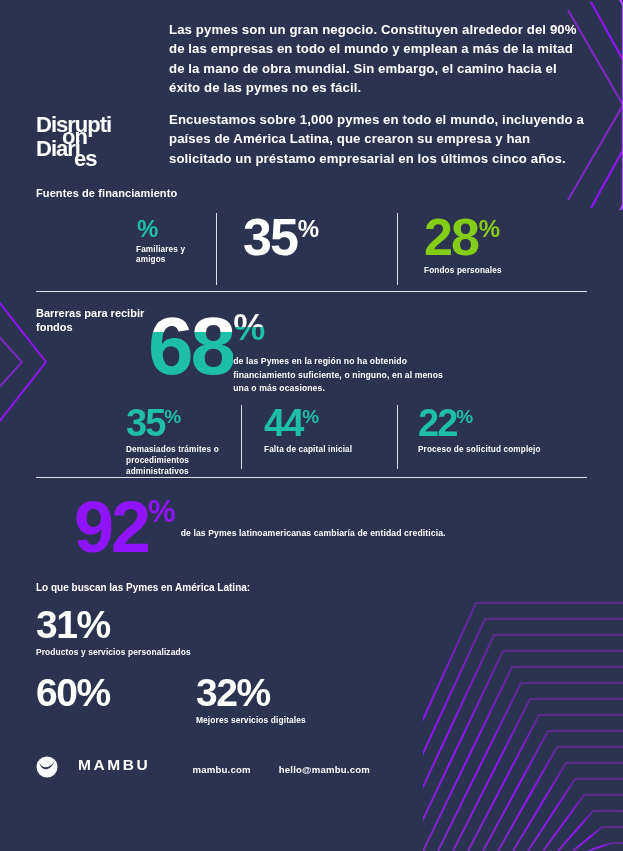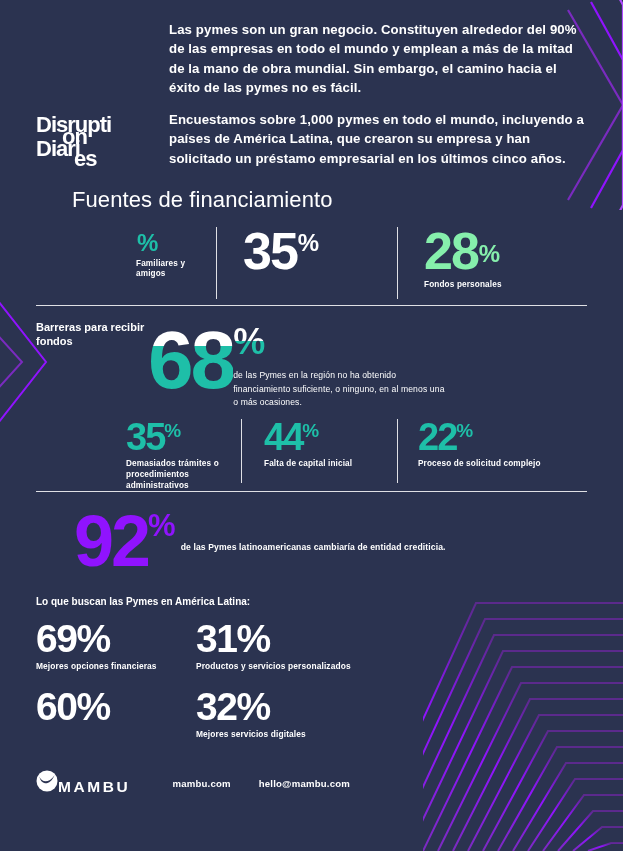--- a/index.html
+++ b/index.html
@@ -29,22 +29,22 @@
   .logo-box svg { display:block; }
   .header-text { flex:1; padding-top:2px; }
   .header-text p {
     font-size:13.2px; line-height:1.46; font-weight:bold;
     letter-spacing:.1px; color:#ffffff;
   }
   .header-text p.second { margin-top:13px; }
 
   
   .section-title {
-    font-size:22px; font-weight:normal; letter-spacing:.1px;
-    margin-top:19px; margin-bottom:6px;margin-left:36px;
+    font-size:11px; font-weight:bold; letter-spacing:.1px;
+    margin-top:19px; margin-bottom:6px;
   }
 
   .rule { height:1px; background:#ffffff; opacity:.85; margin:0; }
 
   
   .stat-row { display:flex; align-items:flex-start; }
   .stat-cell { position:relative; }
   .vdiv { width:1px; background:#ffffff; opacity:.85; align-self:stretch; }
 
   .big {
@@ -53,21 +53,21 @@
     letter-spacing:-2px;
   }
   .big .pct { letter-spacing:-1px; }
   .caption {
     font-size:8.2px; font-weight:bold; line-height:1.32;
     letter-spacing:.15px; color:#ffffff; margin-top:4px;
   }
 
   .teal  { color:#1ebfa8; }
   .white { color:#ffffff; }
-  .purple{ color:#86efac;align-items:center; }
+  .purple{ color:#84cc16; }
 
   
   #fuentes-row { margin-top:14px; height:72px; }
   #fuentes-row .big { font-size:52px; }
   #fuentes-row .big .pct { font-size:24px; margin-top:5px; margin-left:1px; }
   #fuentes-row .cell-1 { width:180px; padding-left:100px; }
   #fuentes-row .cell-2 { width:180px; padding-left:26px; }
   #fuentes-row .cell-3 { width:180px; padding-left:26px; }
 
   
@@ -85,21 +85,21 @@
     -webkit-text-fill-color:transparent; color:transparent;
   }
   .hero-side { padding-top:4px; }
   .hero-pct {
     font-size:36px; font-weight:bold; line-height:.9; letter-spacing:-1px;
     background:linear-gradient(to bottom, #ffffff 0%, #ffffff 46%, #1ebfa8 46%, #1ebfa8 100%);
     -webkit-background-clip:text; background-clip:text;
     -webkit-text-fill-color:transparent; color:transparent;
   }
   .hero-desc {
-    font-size:8.6px; font-weight:normal; line-height:1.55;
+    font-size:8.6px; font-weight:bold; line-height:1.55;
     margin-top:11px; max-width:215px; letter-spacing:.12px;
   }
 
   #barreras-row { margin-top:10px; height:64px; }
   #barreras-row .big { font-size:38px; }
   #barreras-row .big .pct { font-size:19px; margin-top:3px; }
   #barreras-row .cell-1 { width:205px; padding-left:90px; }
   #barreras-row .cell-2 { width:155px; padding-left:22px; }
   #barreras-row .cell-3 { width:175px; padding-left:20px; }
 
@@ -124,21 +124,21 @@
   #buscan-title { font-size:10px; font-weight:bold; margin-top:22px; }
   .buscan-grid { margin-top:12px; }
   .buscan-line { display:flex; }
   .buscan-cell { width:160px; }
   .buscan-cell .num { font-size:39px; font-weight:bold; line-height:1; letter-spacing:-1.5px; }
   .buscan-cell .cap { font-size:8.4px; font-weight:bold; line-height:1.35; margin-top:3px; letter-spacing:.12px; }
   .buscan-line.second { margin-top:14px; }
 
   
   .footer { display:flex; align-items:center; margin-top:30px; }
-  .footer-logo { display:flex; align-items:flex-end; gap:0; }
+  .footer-logo { display:flex; align-items:flex-start; gap:20px; }
   .footer-logo .wordmark { font-size:15.5px; font-weight:bold; letter-spacing:2.6px; }
   .footer-links { display:flex; gap:28px; margin-left:42px; }
   .footer-links a, .footer-links span {
     font-size:9.6px; font-weight:bold; color:#ffffff; text-decoration:none; letter-spacing:.2px;
   }
 </style>
 </head>
 <body>
 
 <div class="page">
@@ -282,24 +282,20 @@
       <div id="num92">92</div>
       <div id="pct92">%</div>
       <div id="desc92">de las Pymes latinoamericanas cambiaría de entidad crediticia.</div>
     </div>
 
     <div id="buscan-title">Lo que buscan las Pymes en América Latina:</div>
 
     <div class="buscan-grid">
       <div class="buscan-line">
         <div class="buscan-cell">
-          <div class="num">69%</div>
-          <div class="cap">Mejores opciones financieras</div>
-        </div>
-        <div class="buscan-cell">
           <div class="num">31%</div>
           <div class="cap">Productos y servicios personalizados</div>
         </div>
       </div>
       <div class="buscan-line second">
         <div class="buscan-cell">
           <div class="num">60%</div>
         </div>
         <div class="buscan-cell">
           <div class="num">32%</div>

